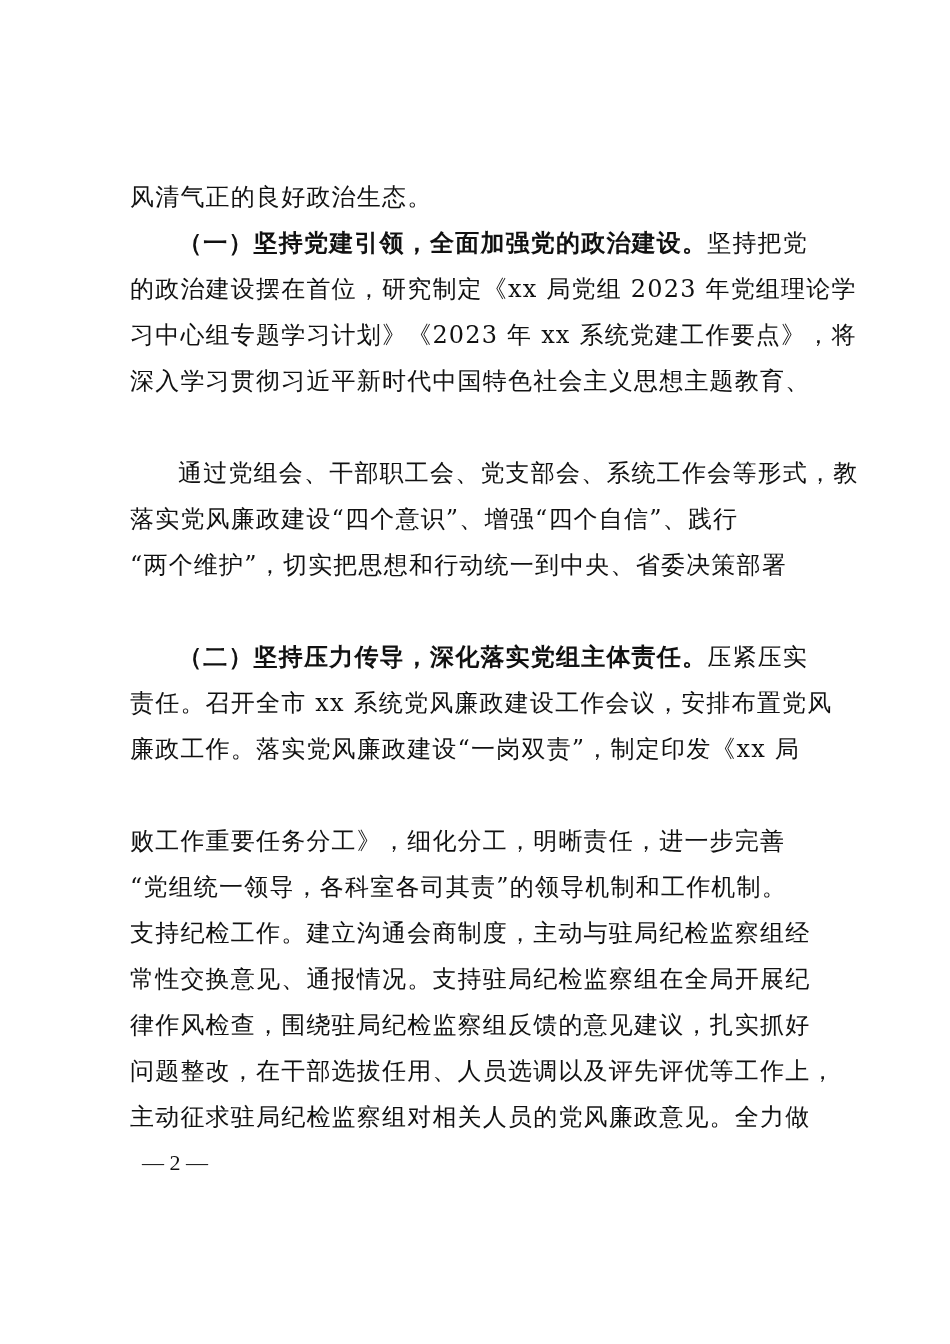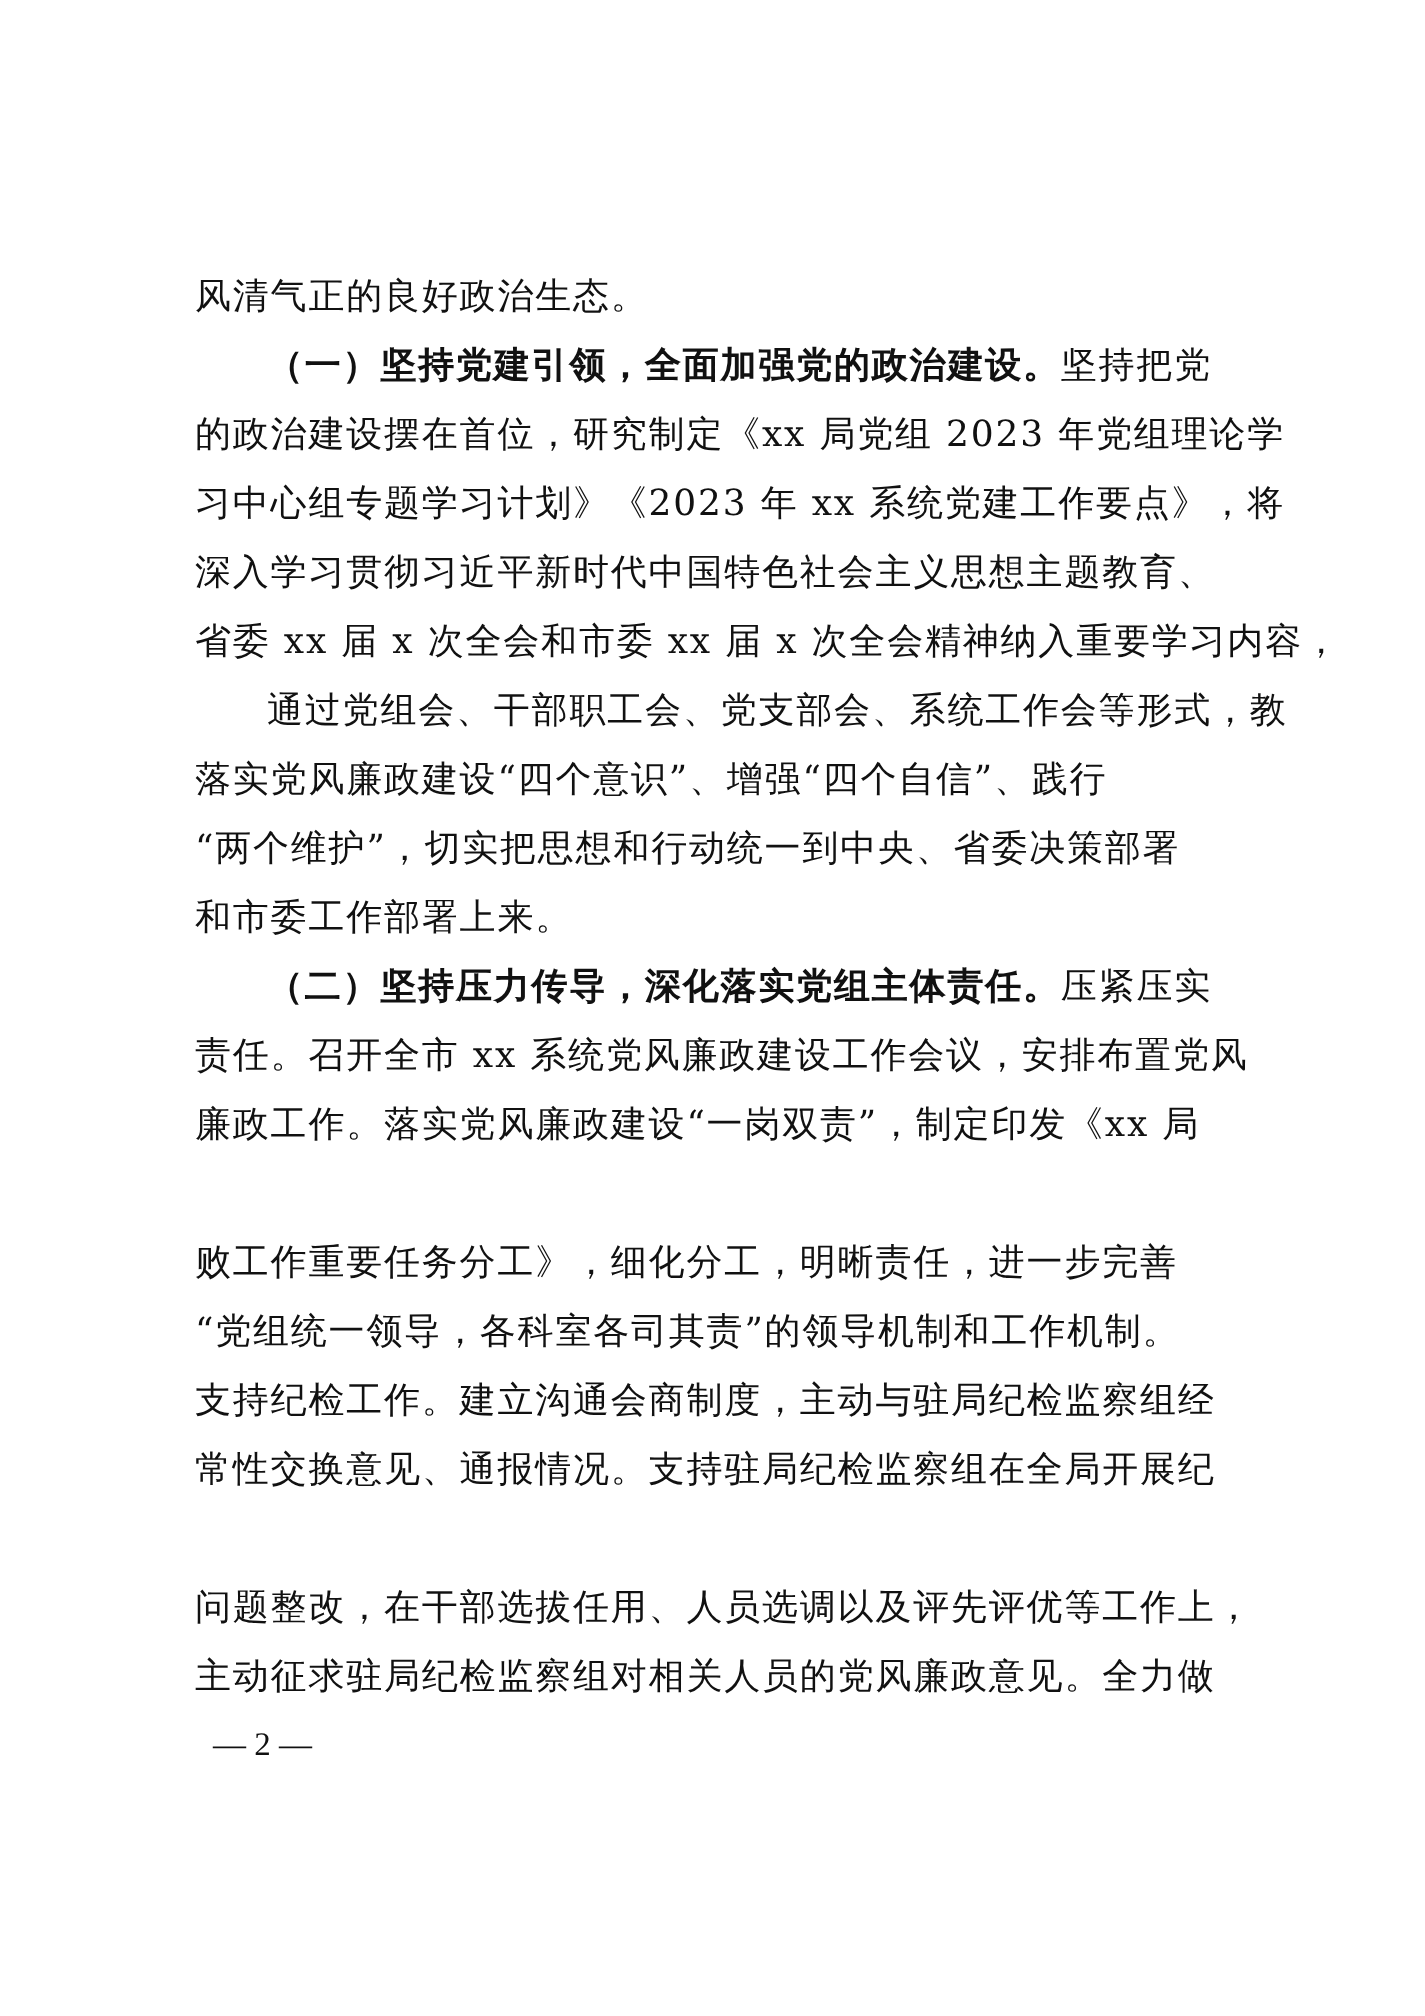--- a/index.html
+++ b/index.html
@@ -72,39 +72,33 @@
   </div>
 
   <div class="line" style="top:315px;">
     <span>习中心组专题学习计划》《2023 年 xx 系统党建工作要点》，将</span>
   </div>
 
   <div class="line" style="top:361px;">
     <span>深入学习贯彻习近平新时代中国特色社会主义思想主题教育、</span>
   </div>
 
-  <div class="line" style="top:407px;">
-    <span>省委 xx 届 x 次全会和市委 xx 届 x 次全会精神纳入重要学习内容，</span>
-  </div>
 
   <div class="line" style="top:453px;margin-left:48px;">
     <span>通过党组会、干部职工会、党支部会、系统工作会等形式，教</span>
   </div>
 
   <div class="line" style="top:499px;">
     <span>落实党风廉政建设“四个意识”、增强“四个自信”、践行</span>
   </div>
 
   <div class="line" style="top:545px;">
     <span>“两个维护”，切实把思想和行动统一到中央、省委决策部署</span>
   </div>
 
-  <div class="line" style="top:591px;">
-    <span>和市委工作部署上来。</span>
-  </div>
 
   <div class="line indent" style="top:637px;">
     <span class="lead"></span><span class="bold">（二）坚持压力传导，深化落实党组主体责任。</span><span>压紧压实</span>
   </div>
 
   <div class="line" style="top:683px;">
     <span>责任。召开全市 xx 系统党风廉政建设工作会议，安排布置党风</span>
   </div>
 
   <div class="line" style="top:729px;">
@@ -121,20 +115,23 @@
   </div>
 
   <div class="line" style="top:913px;">
     <span>支持纪检工作。建立沟通会商制度，主动与驻局纪检监察组经</span>
   </div>
 
   <div class="line" style="top:959px;">
     <span>常性交换意见、通报情况。支持驻局纪检监察组在全局开展纪</span>
   </div>
 
+  <div class="line" style="top:1005px;">
+    <span>律作风检查，围绕驻局纪检监察组反馈的意见建议，扎实抓好</span>
+  </div>
 
   <div class="line" style="top:1051px;text-align:center;">
     <span>问题整改，在干部选拔任用、人员选调以及评先评优等工作上，</span>
   </div>
 
   <div class="line" style="top:1097px;">
     <span>主动征求驻局纪检监察组对相关人员的党风廉政意见。全力做</span>
   </div>
 
   <div class="footer">— 2 —</div>

